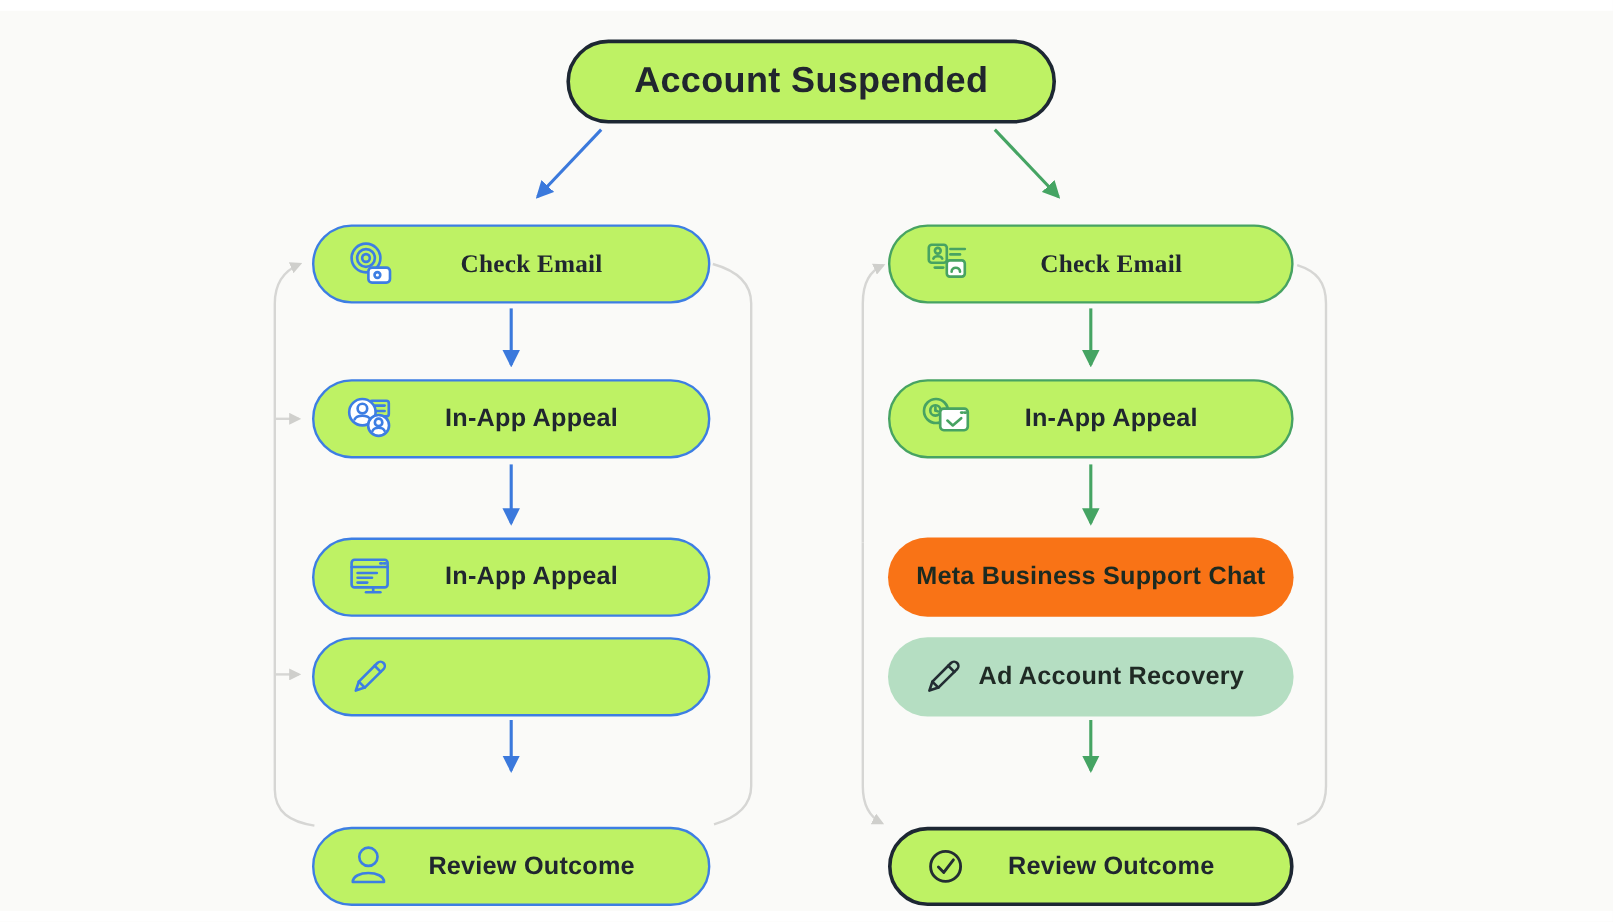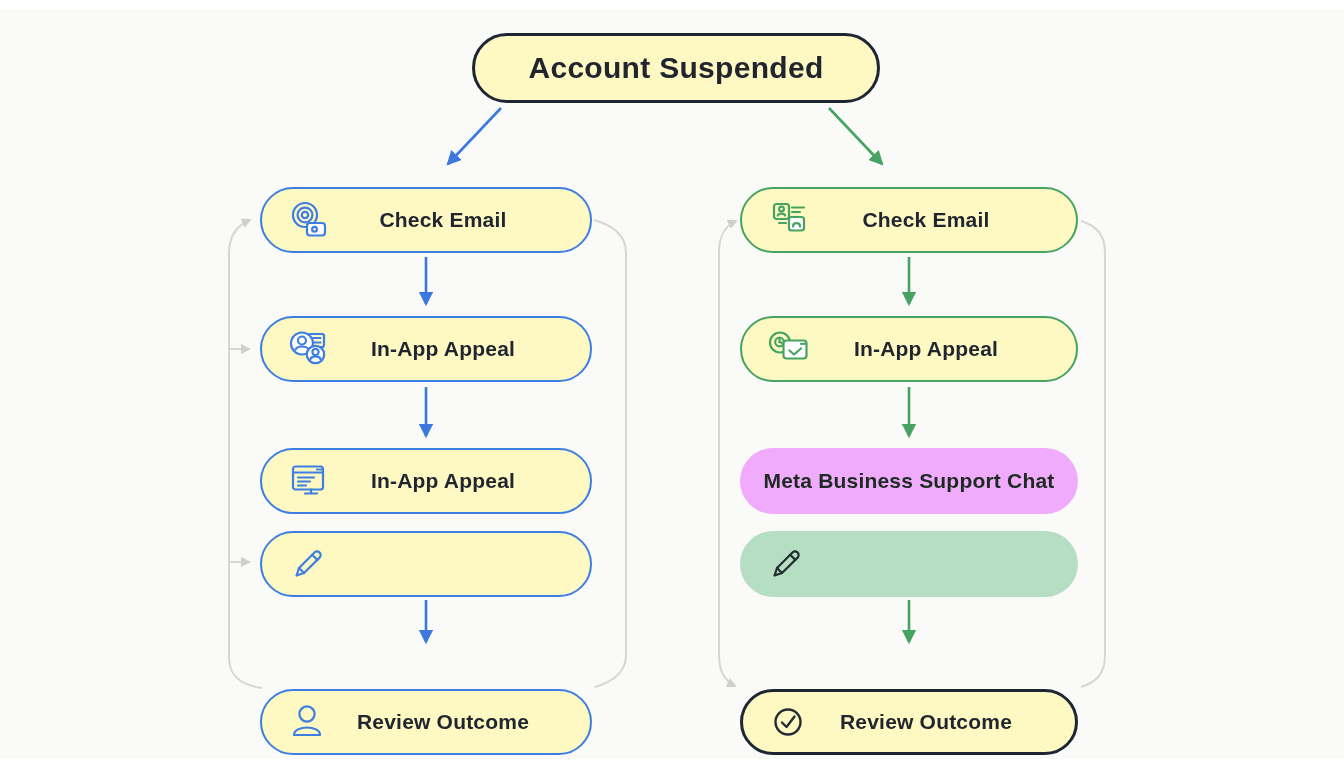--- a/index.html
+++ b/index.html
@@ -6,41 +6,41 @@
   body{
     width:1344px;height:768px;position:relative;overflow:hidden;
     background:#fafaf8;
     font-family:"Liberation Sans","DejaVu Sans",sans-serif;
   }
   .edge-band{position:absolute;left:0;width:1344px;height:9px;background:#ffffff;}
   #connector-layer{position:absolute;left:0;top:0;z-index:1;}
   .node{
     position:absolute;z-index:2;
     display:flex;align-items:center;justify-content:center;
-    background:#fef9c3;border-radius:34px;
+    background:#bef264;border-radius:34px;
     box-sizing:border-box;
     color:#20262f;font-weight:700;font-size:21px;letter-spacing:.2px;
   }
   .node .label{text-align:center;}
   .node .icon{position:absolute;left:24px;top:50%;transform:translateY(-50%);display:flex;}
   .node.has-icon .label{padding-left:34px;}
   #root-node{
     left:472px;top:33px;width:408px;height:70px;
     border:3px solid #1d2733;border-radius:36px;
     font-size:30px;letter-spacing:.3px;color:#21262e;
   }
   .blue-node{border:2.5px solid #3d7ee3;}
   .green-node{border:2.5px solid #47a362;}
   .dark-node{border:3px solid #1d2733;}
-  .fill-mid-green{background:#f0abfc;border:none;color:#1c2a21;}
+  .fill-mid-green{background:#f97316;border:none;color:#1c2a21;}
   .fill-light-green{background:#b5dec2;border:none;color:#1f2a24;}
   
   .col-left{left:260px;width:332px;height:66px;}
   .col-right{left:740px;width:338px;height:66px;}
-  .row-1{top:187px;} .row-2{top:316px;} .row-3{top:448px;} .row-4{top:531px;} .row-5{top:653px;margin-top:36px;}
+  .row-1{top:187px;font-family:Liberation Serif, serif;} .row-2{top:316px;} .row-3{top:448px;} .row-4{top:531px;} .row-5{top:653px;margin-top:36px;}
   .icon svg{display:block;}
   .icon-blue{color:#3d7ee3;}
   .icon-green{color:#47a362;}
   .icon-dark{color:#232d33;}
 </style>
 </head>
 <body>
 
 <div class="edge-band" style="top:0"></div>
 <div class="edge-band" style="top:759px"></div>
@@ -198,20 +198,21 @@
 </div>
 
 <div class="node fill-light-green col-right row-4 has-icon">
   <span class="icon icon-dark">
     <svg width="44" height="44" viewBox="0 0 44 44" fill="none" stroke="currentColor" stroke-width="2.2" stroke-linecap="round" stroke-linejoin="round">
       <path d="M10.5 33.5 L13 26 L28.5 10.5 a3.6 3.6 0 0 1 5.1 5.1 L18 31 Z"></path>
       <path d="M13 26 L18 31"></path>
         <path d="M26.2 12.8 L31.3 17.9"></path>
     </svg>
   </span>
+  <span class="label">Ad Account Recovery</span>
 </div>
 
 <div class="node dark-node col-right row-5 has-icon">
   <span class="icon icon-dark">
     <svg width="44" height="44" viewBox="0 0 44 44" fill="none" stroke="currentColor" stroke-width="2.4" stroke-linecap="round" stroke-linejoin="round">
       <circle cx="21" cy="22" r="12.5"></circle>
       <path d="M15 22.5 l4.5 4.5 L27.5 16.5"></path>
     </svg>
   </span>
   <span class="label">Review Outcome</span>

